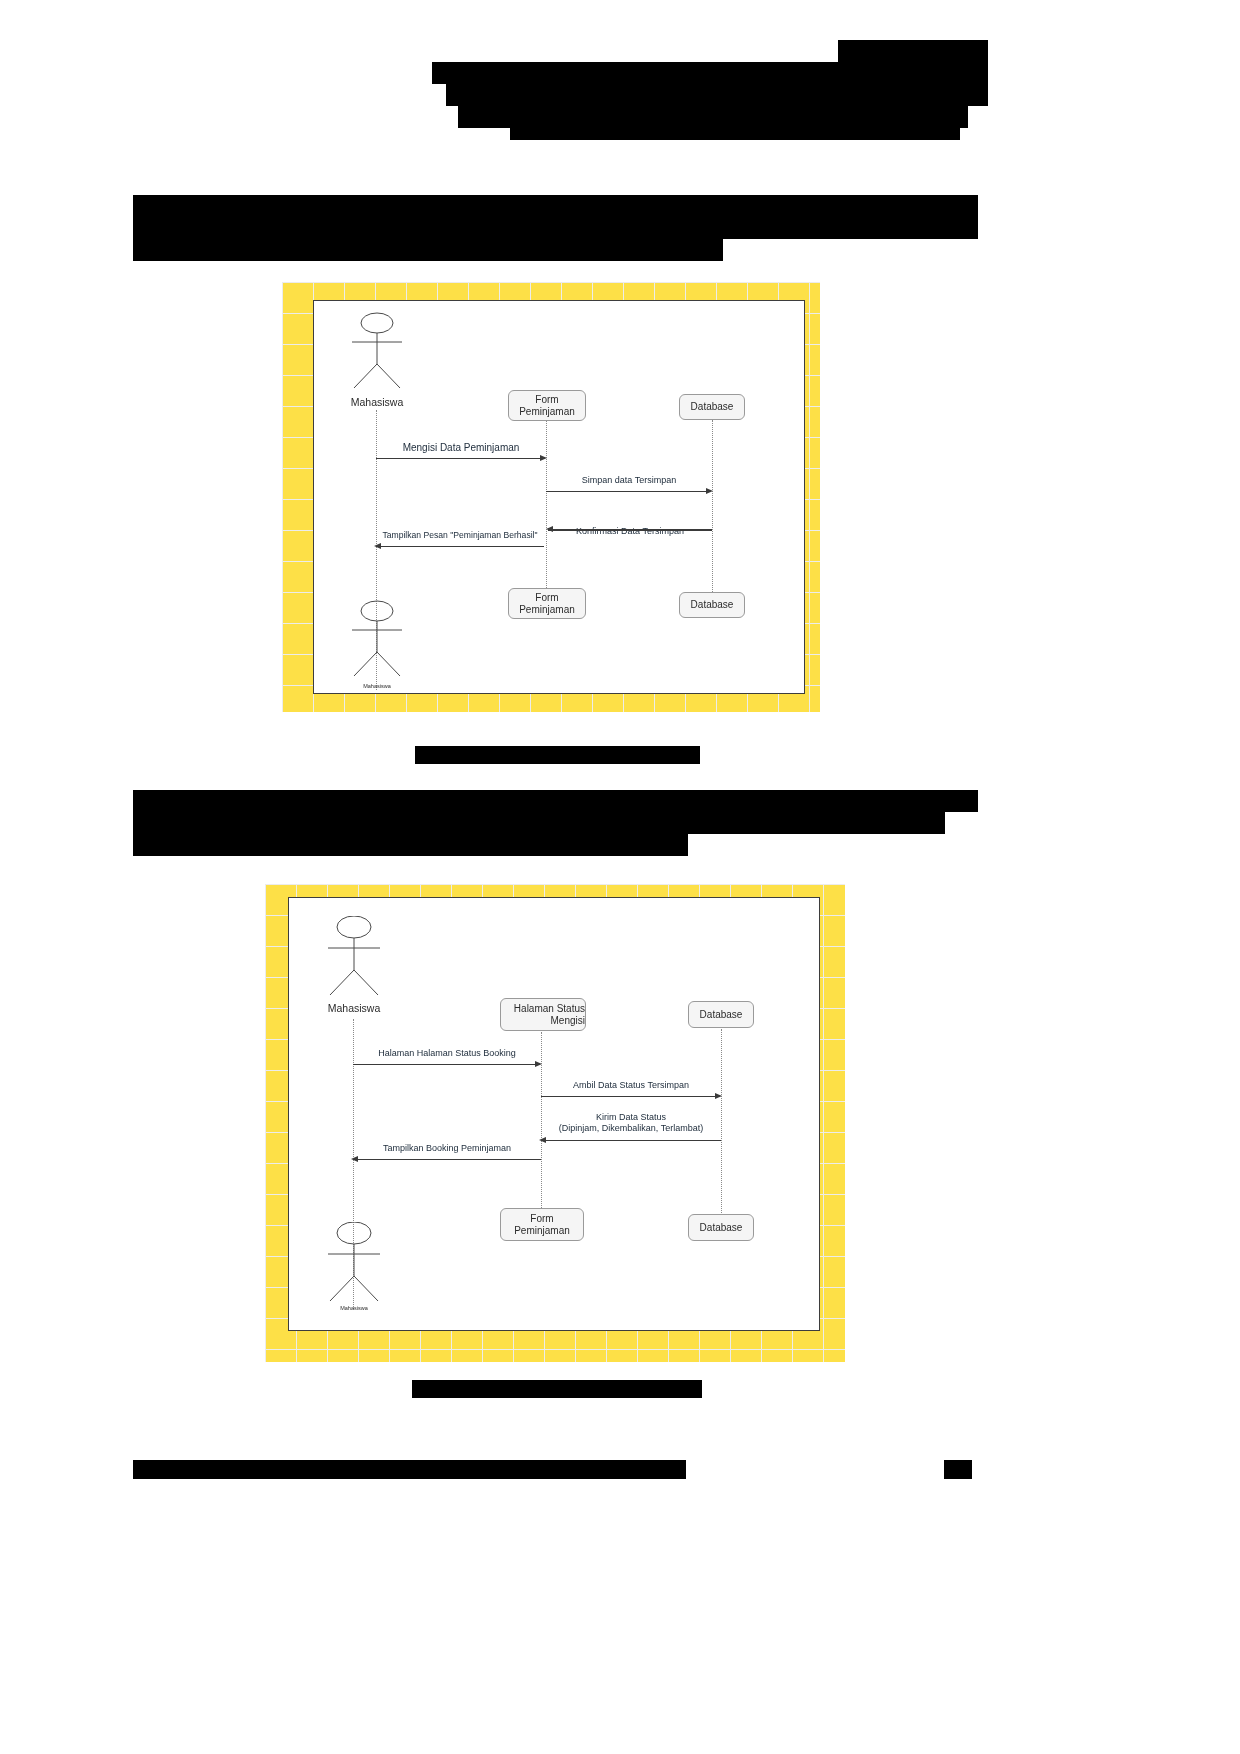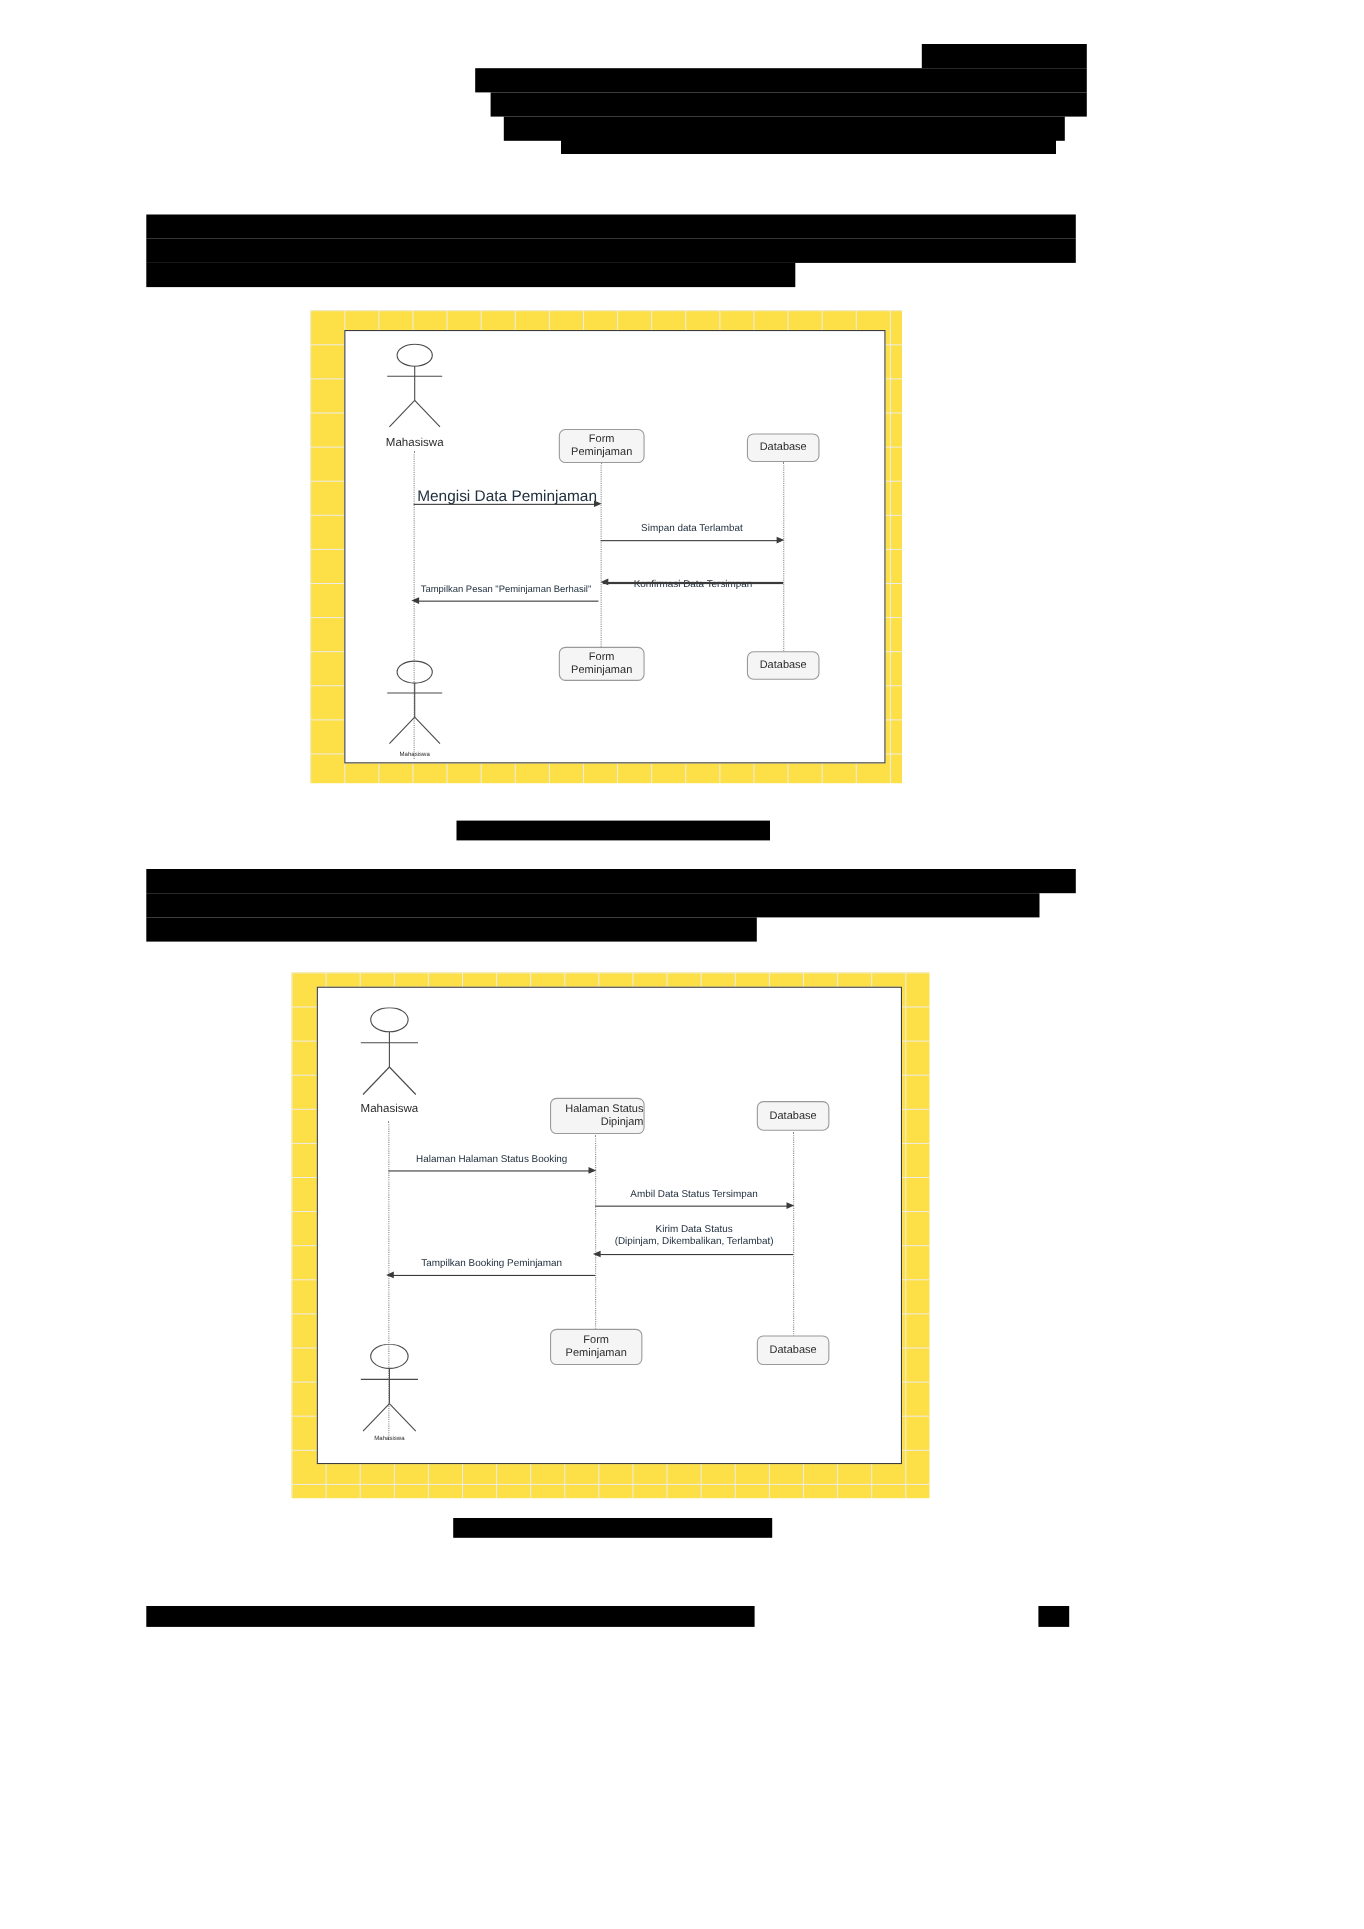--- a/index.html
+++ b/index.html
@@ -128,25 +128,25 @@
     <div class="actor-label" style="left:45px;top:114px;width:100px;font-size:10.5px;">Mahasiswa</div>
 
     <div class="obj-box" style="left:226px;top:108px;width:78px;height:31px;font-size:10px;flex-direction:column;">
       <span>Form</span>
       <span>Peminjaman</span>
     </div>
     <div class="obj-box" style="left:397px;top:112px;width:66px;height:26px;font-size:10px;">
       <span>Database</span>
     </div>
 
-    <div class="msg-label" style="left:94px;top:160px;width:170px;font-size:14px;">Mengisi Data Peminjaman</div>
+    <div class="msg-label" style="left:94px;top:160px;width:170px;font-size:10px;">Mengisi Data Peminjaman</div>
     <div class="msg" style="left:94px;top:176px;width:168px;"></div>
     <div class="arrowhead right" style="left:258px;top:172.5px;"></div>
 
-    <div class="msg-label" style="left:264px;top:193px;width:166px;font-size:9px;">Simpan data Terlambat</div>
+    <div class="msg-label" style="left:264px;top:193px;width:166px;font-size:9px;">Simpan data Tersimpan</div>
     <div class="msg" style="left:264px;top:209px;width:164px;"></div>
     <div class="arrowhead right" style="left:424px;top:205.5px;"></div>
 
     <div class="msg-label" style="left:266px;top:244px;width:164px;font-size:9px;">Konfirmasi Data Tersimpan</div>
     <div class="msg" style="left:266px;top:247px;width:164px;height:1.5px;"></div>
     <div class="arrowhead left" style="left:264px;top:243.5px;"></div>
 
     <div class="msg-label" style="left:92px;top:248px;width:172px;font-size:8.6px;">Tampilkan Pesan "Peminjaman Berhasil"</div>
     <div class="msg" style="left:96px;top:264px;width:166px;"></div>
     <div class="arrowhead left" style="left:92px;top:260.5px;"></div>
@@ -193,21 +193,21 @@
         <line x1="33" y1="22" x2="33" y2="54" stroke="#4a4a4a" stroke-width="1"></line>
         <line x1="7" y1="32" x2="59" y2="32" stroke="#4a4a4a" stroke-width="1"></line>
         <line x1="33" y1="54" x2="9" y2="79" stroke="#4a4a4a" stroke-width="1"></line>
         <line x1="33" y1="54" x2="57" y2="79" stroke="#4a4a4a" stroke-width="1"></line>
       </svg>
     </div>
     <div class="actor-label" style="left:39px;top:118px;width:100px;font-size:10.5px;">Mahasiswa</div>
 
     <div class="obj-box" style="left:235px;top:114px;width:86px;height:33px;font-size:10px;flex-direction:column;align-items:flex-end;">
       <span>Halaman Status</span>
-      <span>Dipinjam</span>
+      <span>Mengisi</span>
     </div>
     <div class="obj-box" style="left:423px;top:117px;width:66px;height:27px;font-size:10px;">
       <span>Database</span>
     </div>
 
     <div class="msg-label" style="left:88px;top:164px;width:188px;font-size:9px;">Halaman Halaman Status Booking</div>
     <div class="msg" style="left:88px;top:180px;width:186px;"></div>
     <div class="arrowhead right" style="left:270px;top:176.5px;"></div>
 
     <div class="msg-label" style="left:276px;top:196px;width:180px;font-size:9px;">Ambil Data Status Tersimpan</div>

